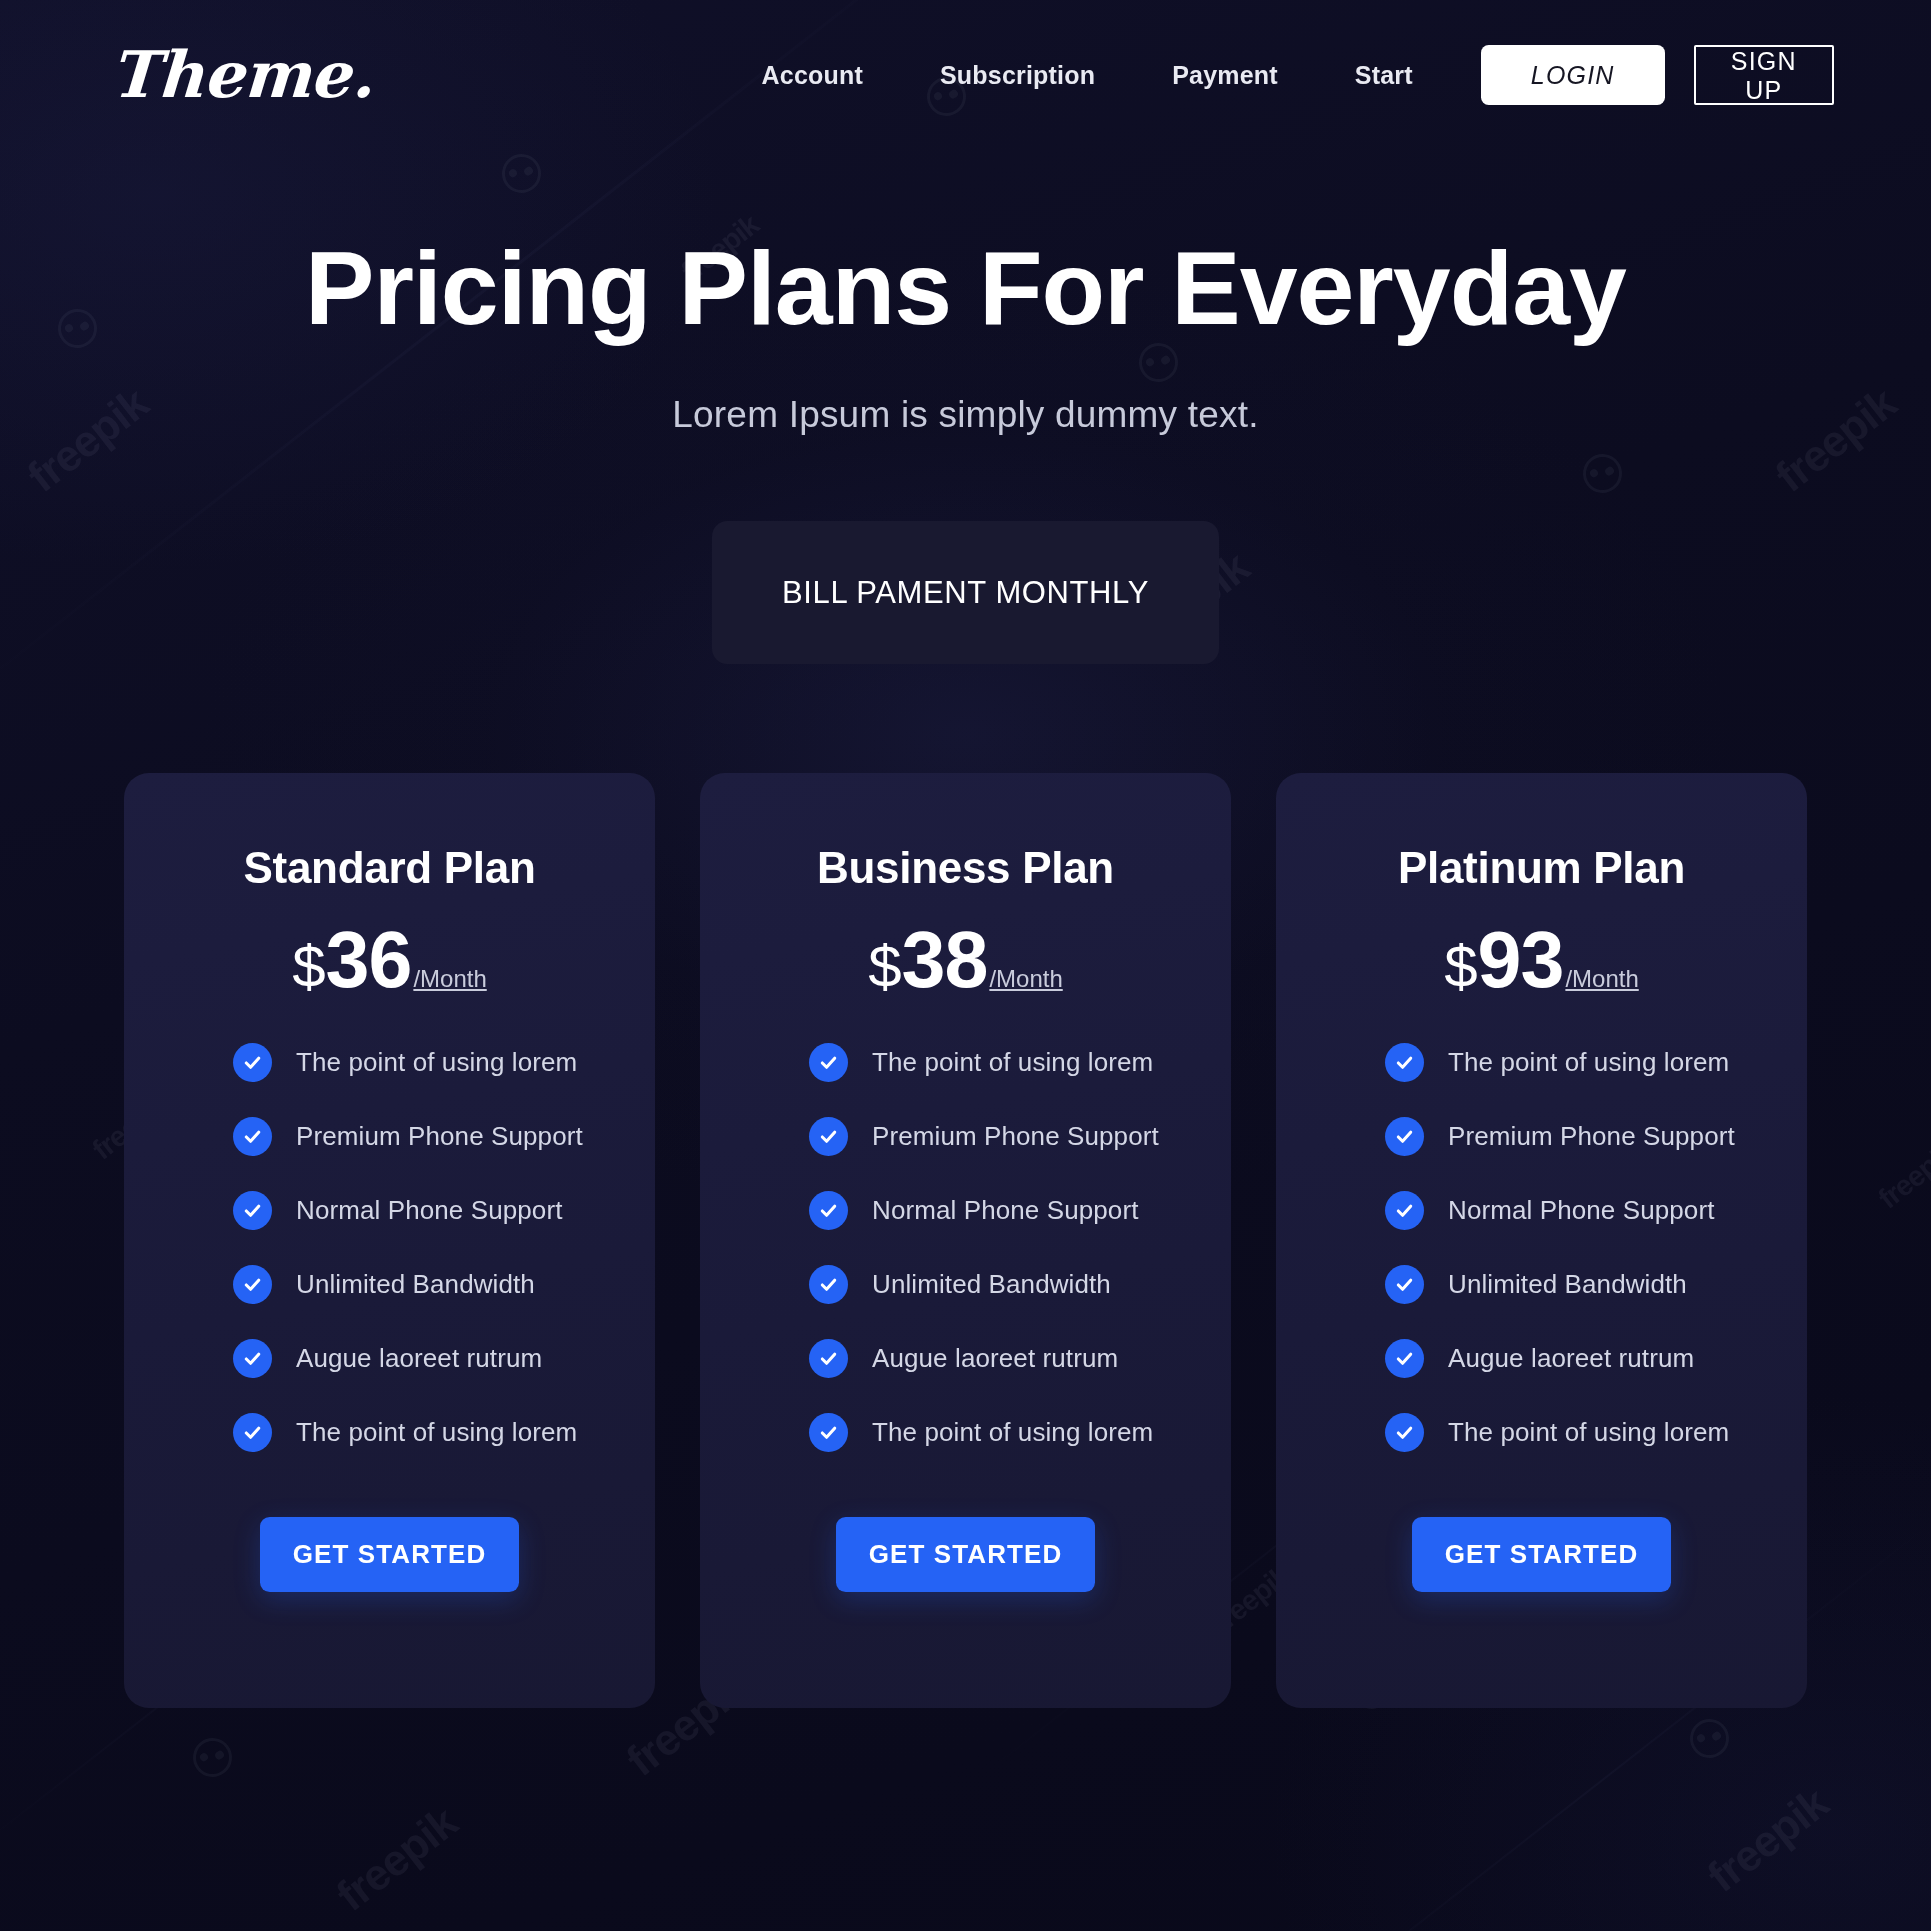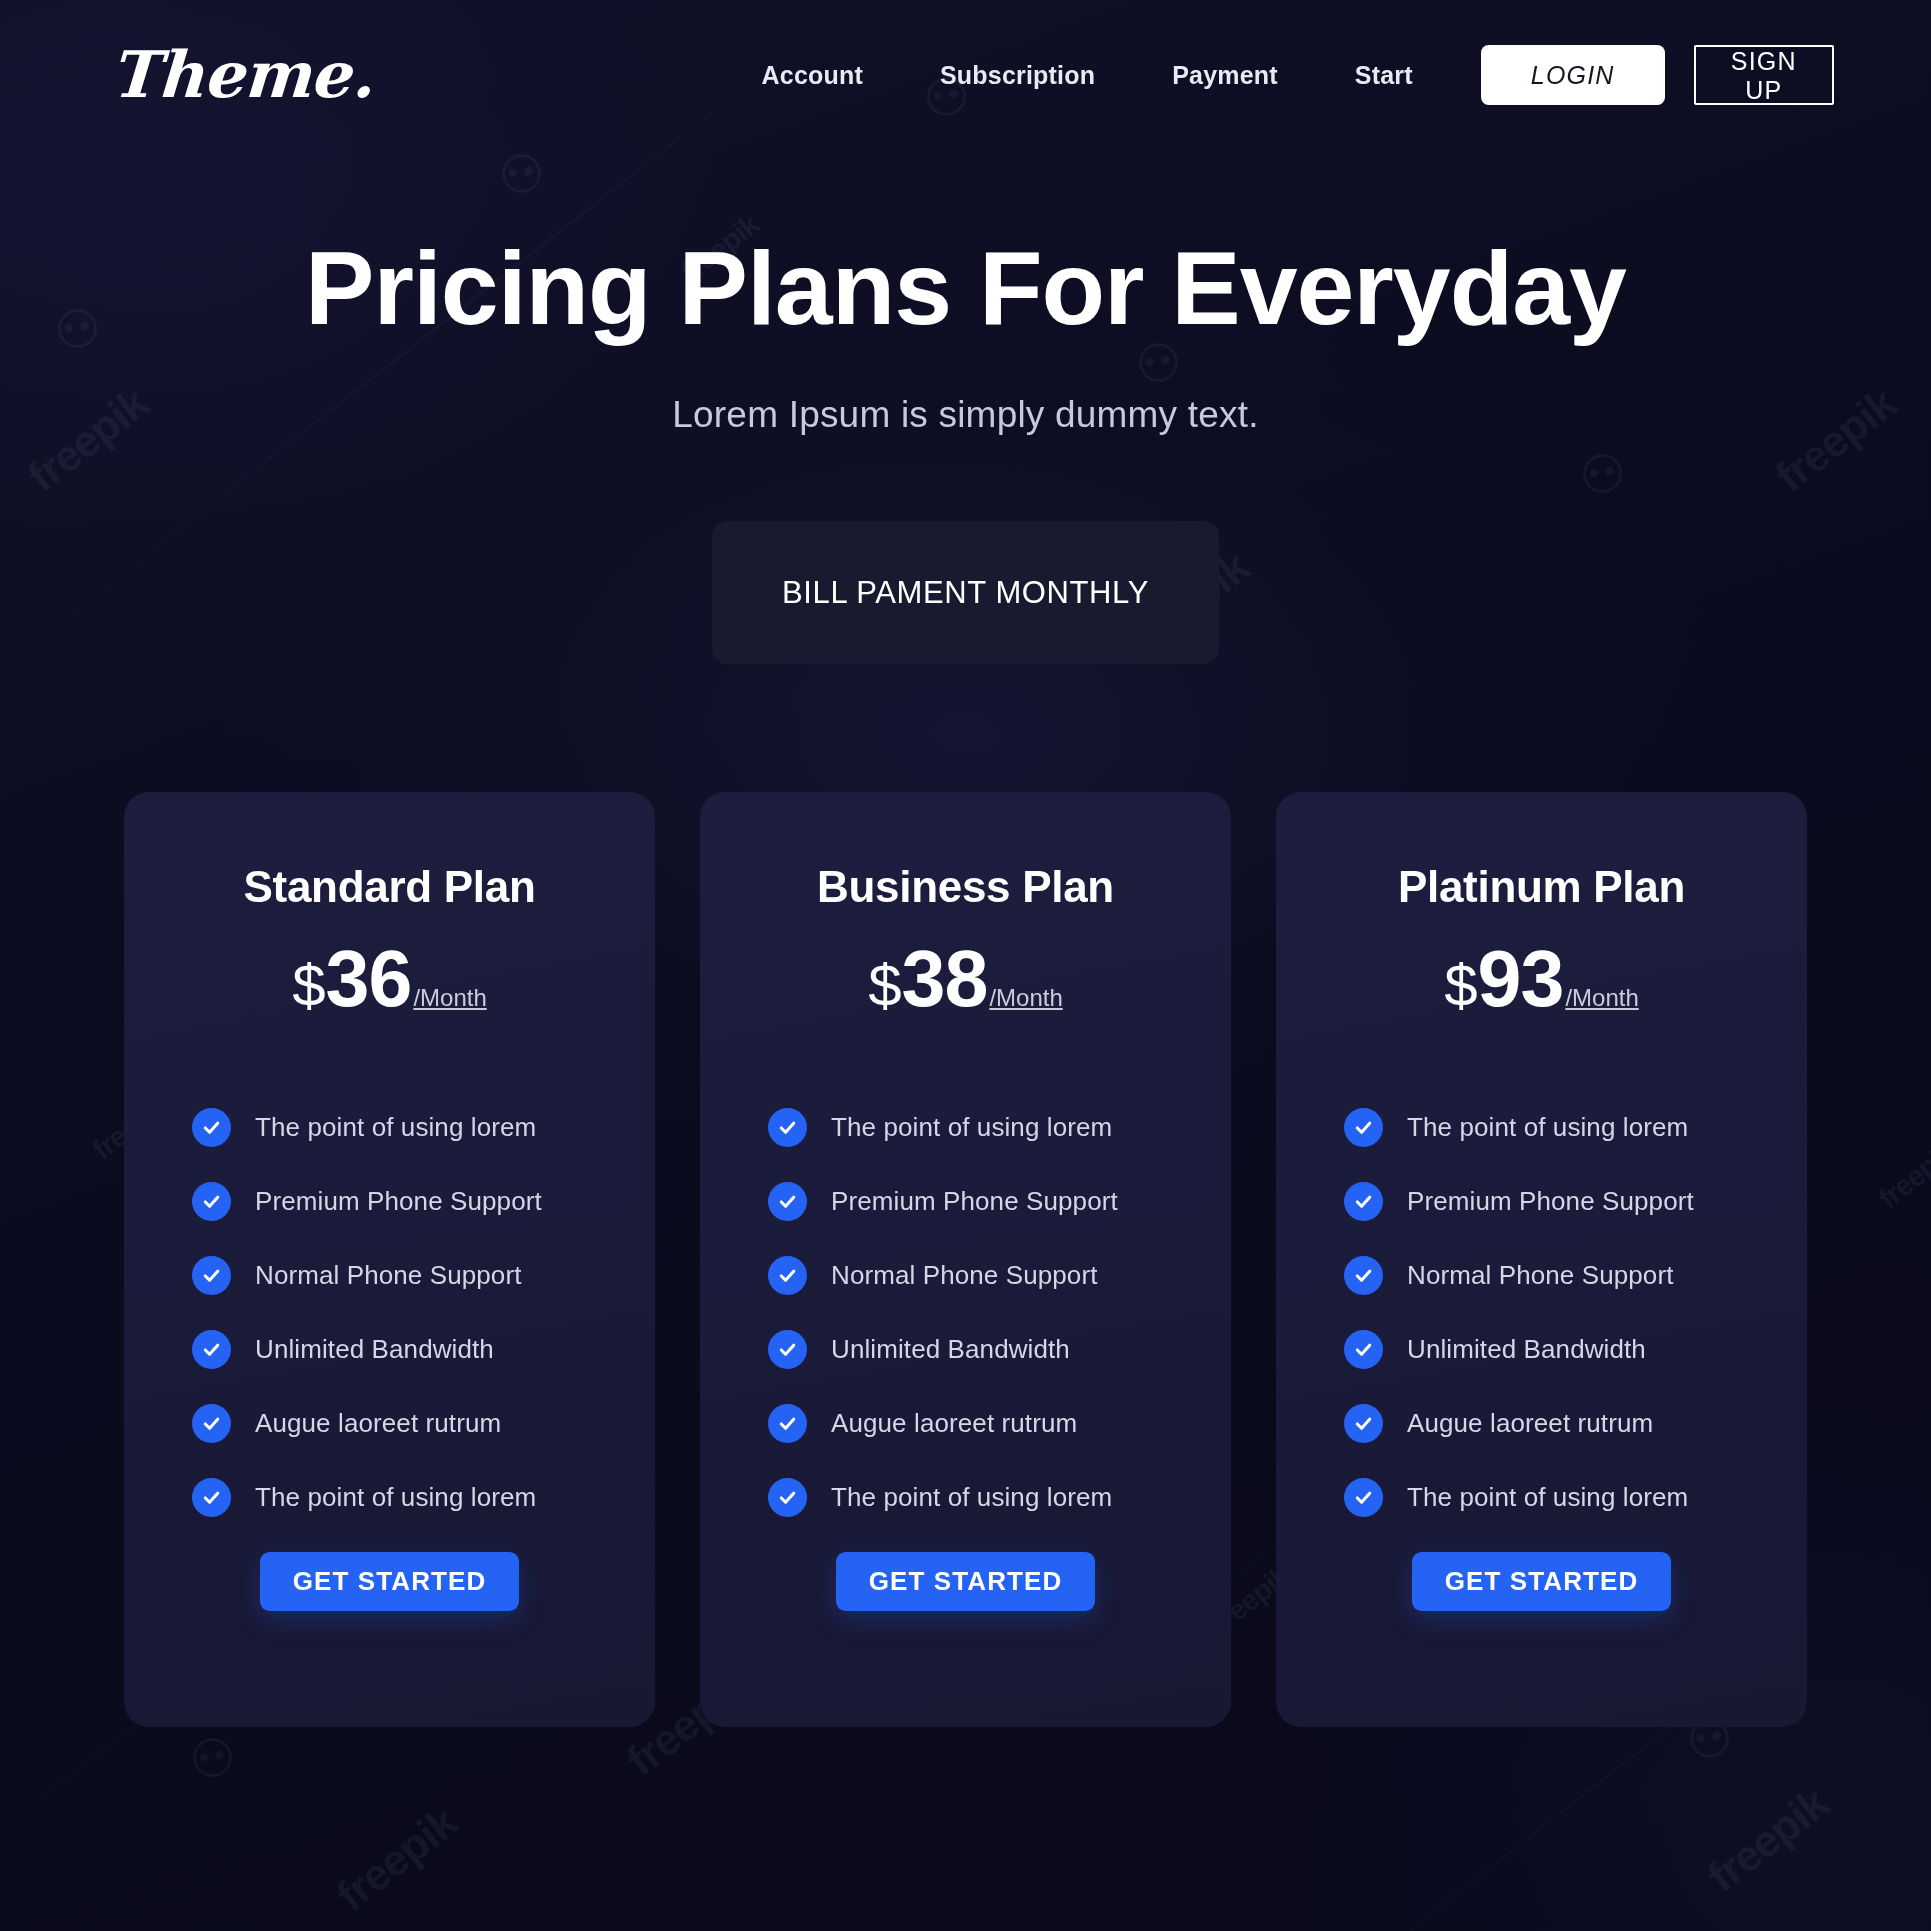--- a/index.html
+++ b/index.html
@@ -235,21 +235,21 @@
   .toggle-monthly .t-main {
     color: #ffffff;
     font-size: 31px;
     font-weight: 500;
     letter-spacing: 0.6px;
   }
 
   
   .cards {
     position: absolute;
-    top: 792px;
+    top: 773px;
     left: 124px;
     right: 124px;
     display: flex;
     justify-content: space-between;
     z-index: 3;
   }
 
   .card {
     width: 531px;
     height: 935px;
@@ -289,24 +289,24 @@
   }
   .price-period {
     font-size: 24px;
     font-weight: 400;
     color: #c9ccdc;
     margin-left: 1.9px;
     text-decoration: underline;
   }
 
   .features {
-    margin-top: 90px;
+    margin-top: 44px;
     list-style: none;
     width: 100%;
-    padding-left: 68px;
+    padding-left: 109px;
   }
 
   .feature {
     display: flex;
     align-items: center;
     margin-bottom: 35px;
   }
 
   .check-icon {
     width: 39px;

